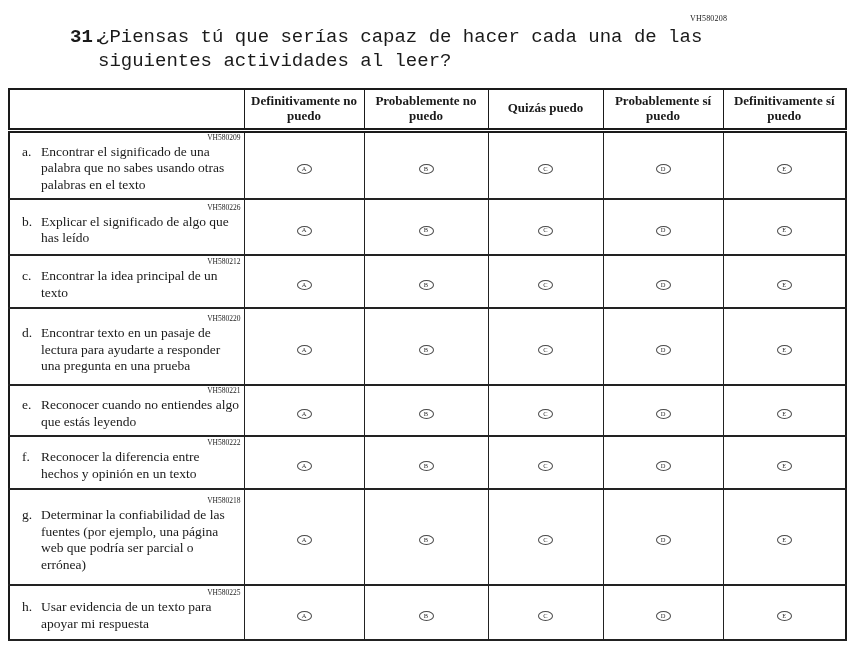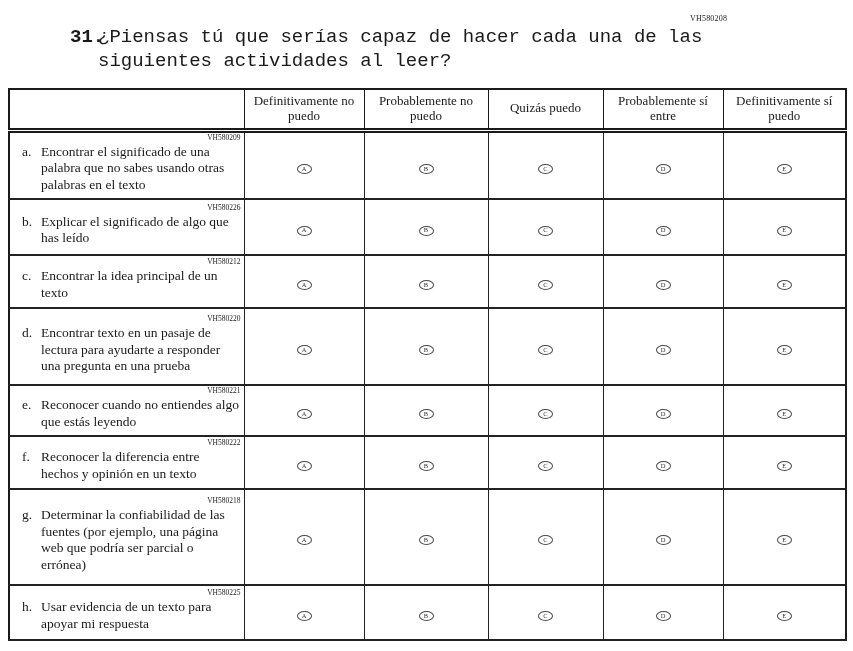--- a/index.html
+++ b/index.html
@@ -37,21 +37,21 @@
     left: 8px; top: 88px;
     width: 837px;
     border-collapse: collapse;
     table-layout: fixed;
     border: 2px solid #1a1a1a;
   }
   table.grid th {
     border: 1px solid #1a1a1a;
     border-bottom: 5px double #1a1a1a;
     font-size: 13px;
-    font-weight: normal;
+    font-weight: bold;
     line-height: 1.15;
     padding: 4px 4px;
     height: 38px;
     text-align: center;
     vertical-align: middle;
   }
   table.grid td {
     border: 1px solid #222;
     border-top-width: 2px;
     border-bottom-width: 2px;
@@ -117,21 +117,21 @@
     <col style="width:115px">
     <col style="width:120px">
     <col style="width:123px">
   </colgroup>
   <thead>
     <tr>
         <th></th>
         <th>Definitivamente no puedo</th>
         <th>Probablemente no puedo</th>
         <th>Quizás puedo</th>
-        <th>Probablemente sí entre</th>
+        <th>Probablemente sí puedo</th>
         <th>Definitivamente sí puedo</th>
       </tr>
   </thead>
   <tbody>
       <tr>
         <td class="label-cell">
           <div class="item-code">VH580209</div>
           <div class="stmt">
             <span>a.</span>
             <span>Encontrar el significado de una palabra que no sabes usando otras palabras en el texto</span>

